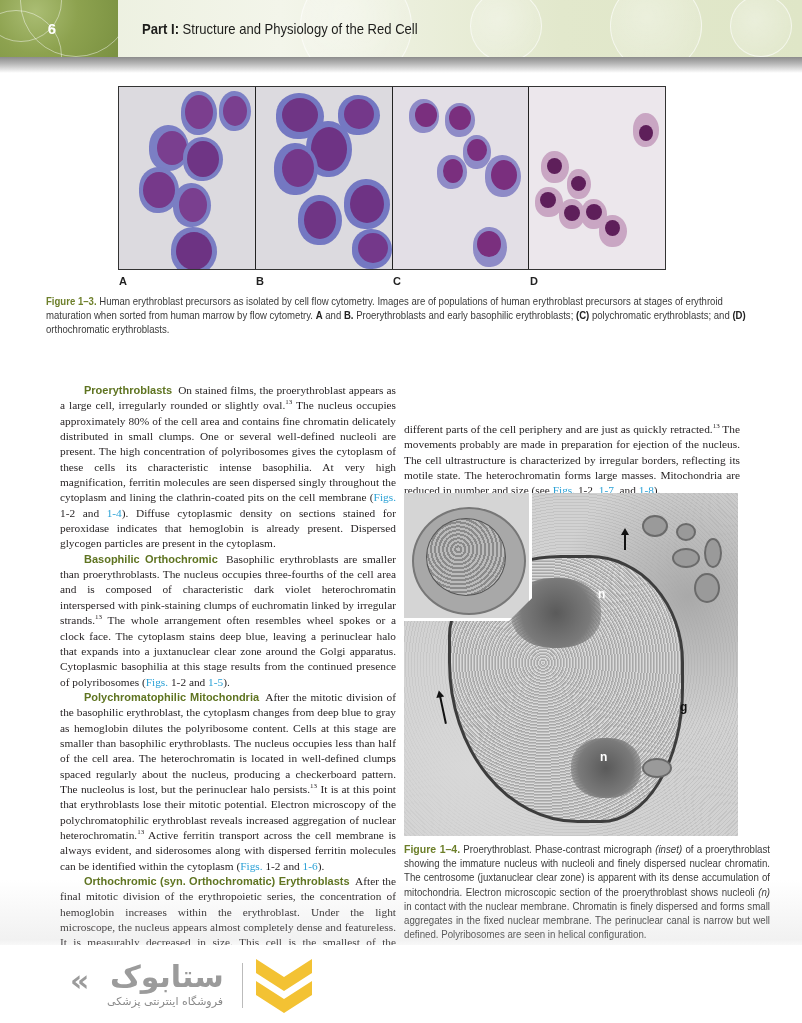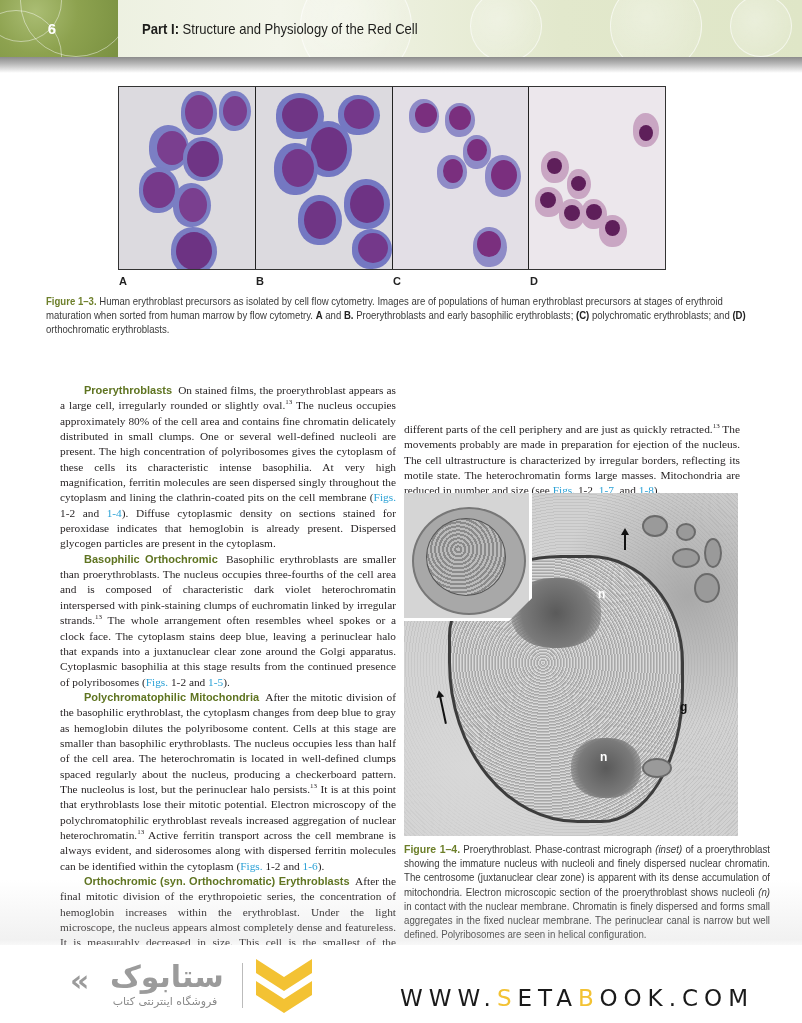--- a/index.html
+++ b/index.html
@@ -369,21 +369,20 @@
 
 <div class="fig-caption fig14-caption">
   <span class="fig-label">Figure 1–4.</span><span> Proerythroblast. Phase-contrast micrograph </span><i>(inset)</i><span> of a proerythroblast showing the immature nucleus with nucleoli and finely dispersed nuclear chromatin. The centrosome (juxtanuclear clear zone) is apparent with its dense accumulation of mitochondria. Electron microscopic section of the proerythroblast shows nucleoli </span><i>(n)</i><span> in contact with the nuclear membrane. Chromatin is finely dispersed and forms small aggregates in the fixed nuclear membrane. The perinuclear canal is narrow but well defined. Polyribosomes are seen in helical configuration.</span>
 </div>
 <div class="caption-fade"></div>
 
 <div class="footer">
   <div class="logo">
     <div class="logo-chevrons">«</div>
     <div class="logo-wordmark">ستابوک</div>
-    <div class="logo-tagline">فروشگاه اینترنتی کتاب</div>
+    <div class="logo-tagline">فروشگاه اینترنتی پزشکی</div>
     <div class="logo-divider"></div>
     <svg class="logo-mark" viewBox="0 0 60 62">
       <polygon points="2,4 30,22 58,4 58,18 30,36 2,18" fill="#f3c233"></polygon>
       <polygon points="2,26 30,44 58,26 58,40 30,58 2,40" fill="#f3c233"></polygon>
     </svg>
   </div>
-  <div class="store-url"><span>WWW.</span><span class="accent">S</span><span>ETA</span><span class="accent">B</span><span>OOK.COM</span></div>
 </div>
 
 </body></html>

